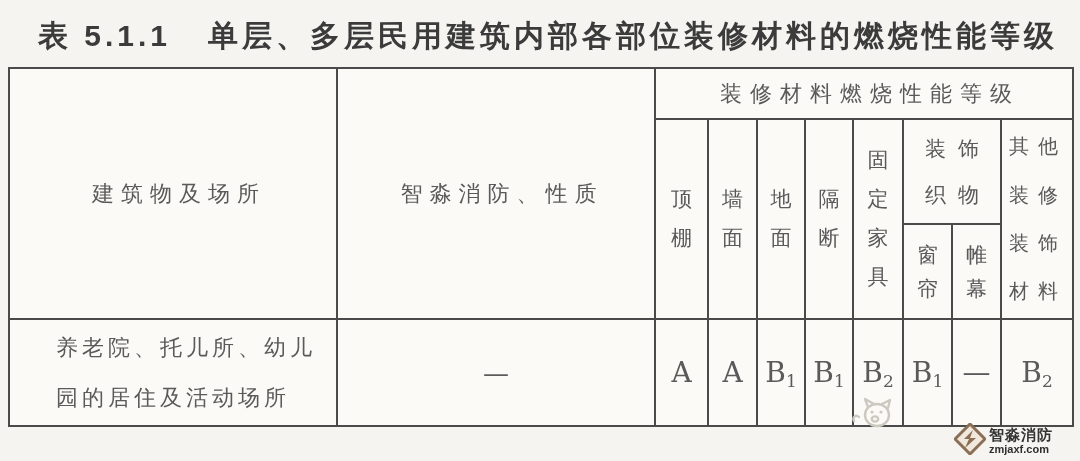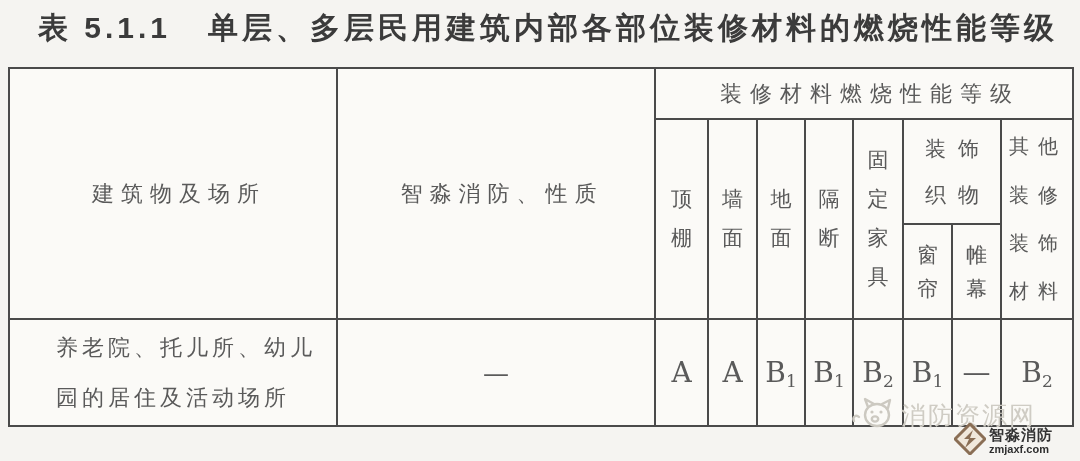--- a/index.html
+++ b/index.html
@@ -5,21 +5,21 @@
   * { margin: 0; padding: 0; box-sizing: border-box; }
   html, body { width: 1080px; height: 461px; }
   body {
     position: relative;
     background: #f5f4f1;
     font-family: "Liberation Sans", sans-serif;
     overflow: hidden;
   }
   .page-title {
     position: absolute;
-    left: 38px; top: 8px;
+    left: 38px; top: 16px;
     font-size: 30px;
     font-weight: 700;
     color: #3b3b3b;
     letter-spacing: 4px;
     white-space: pre;
   }
   table.materials {
     position: absolute;
     left: 8px; top: 67px;
     width: 1064px;
@@ -215,21 +215,20 @@
         <path d="M32 7 L40 3 L38 11"></path>
         <path d="M4 24 C2 20, 6 17, 9 20"></path>
         <ellipse cx="25" cy="22" rx="3.2" ry="2.6"></ellipse>
       </g>
       <g fill="#ccc9c1">
         <circle cx="22" cy="15" r="1.6"></circle>
         <circle cx="31" cy="15" r="1.6"></circle>
       </g>
     </svg>
   </span>
-  <span class="wm-site-text">消防资源网</span>
 </div>
 
 <div class="wm-brand">
   <span>
     <svg width="32" height="32" viewBox="0 0 32 32">
       <polygon points="16,1 31,16 16,31 1,16" fill="#f0e8dc" stroke="#8a6e55" stroke-width="3"></polygon>
       <path d="M19 7 L10 16 L15 16 L11 25 L22 15 L16 15 Z" fill="#8a6e55"></path>
     </svg>
   </span>
   <span class="wm-brand-texts">

